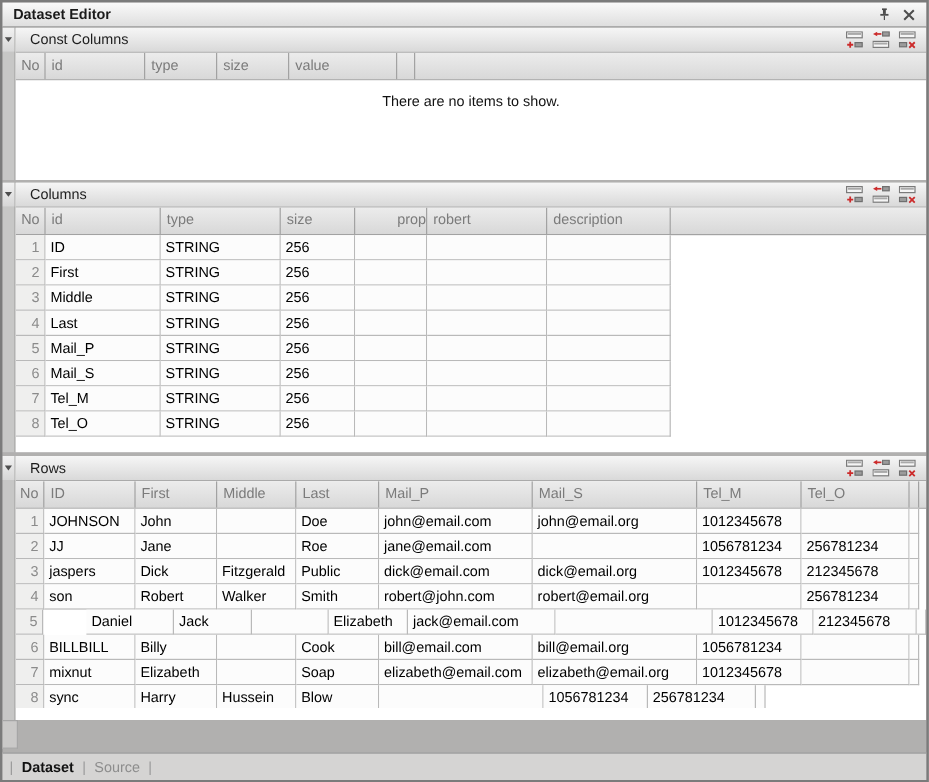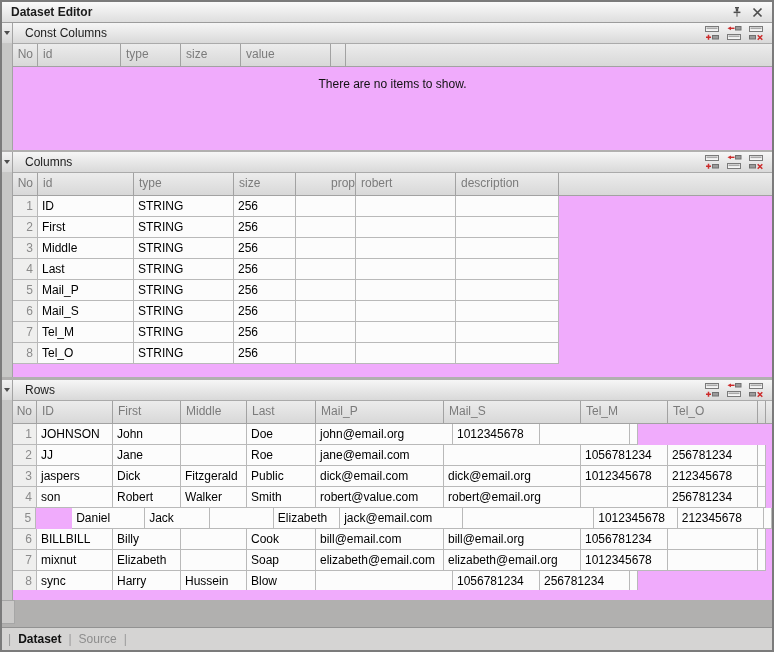--- a/index.html
+++ b/index.html
@@ -44,21 +44,21 @@
   .collapse-btn{
     height:20px;flex:0 0 20px;
     background:linear-gradient(#f2f2f2,#d6d6d6);
     display:flex;align-items:center;justify-content:center;
   }
   .tri-down{
     width:0;height:0;
     border-left:3px solid transparent;border-right:3px solid transparent;
     border-top:4px solid #4e4e4e;
   }
-  .sec-body{flex:1;display:flex;flex-direction:column;background:#f0abfc;overflow:hidden;}
+  .sec-body{flex:1;display:flex;flex-direction:column;background:#ffffff;overflow:hidden;}
   .sec-header{
     height:20px;flex:0 0 20px;
     background:linear-gradient(#f6f6f6,#d9d9d9);
     border-bottom:1px solid #aaaaaa;
     display:flex;align-items:center;
   }
   .sec-title{padding-left:12px;color:#1c1c1c;flex:1;}
   .sec-toolbar{display:flex;align-items:center;gap:5px;padding-right:7px;}
   .row-btn{width:17px;height:15px;display:flex;align-items:center;justify-content:center;cursor:default;}
   
@@ -367,20 +367,21 @@
             <div class="grid-th" style="width: 90px;">Tel_O</div>
             <div class="grid-th" style="width: 8px;"></div>
             <div class="grid-th-fill"></div>
           </div>
           <div class="grid-tr">
             <div class="grid-td no-cell" style="width: 24px;">1</div>
             <div class="grid-td" style="width: 76px;">JOHNSON</div>
             <div class="grid-td" style="width: 68px;">John</div>
             <div class="grid-td" style="width: 66px;"></div>
             <div class="grid-td" style="width: 69px;">Doe</div>
+            <div class="grid-td" style="width: 128px;">john@email.com</div>
             <div class="grid-td" style="width: 137px;">john@email.org</div>
             <div class="grid-td" style="width: 87px;">1012345678</div>
             <div class="grid-td" style="width: 90px;"></div>
             <div class="grid-td" style="width: 8px;"></div>
           </div>
           <div class="grid-tr">
             <div class="grid-td no-cell" style="width: 24px;">2</div>
             <div class="grid-td" style="width: 76px;">JJ</div>
             <div class="grid-td" style="width: 68px;">Jane</div>
             <div class="grid-td" style="width: 66px;"></div>
@@ -402,21 +403,21 @@
             <div class="grid-td" style="width: 87px;">1012345678</div>
             <div class="grid-td" style="width: 90px;">212345678</div>
             <div class="grid-td" style="width: 8px;"></div>
           </div>
           <div class="grid-tr">
             <div class="grid-td no-cell" style="width: 24px;">4</div>
             <div class="grid-td" style="width: 76px;">son</div>
             <div class="grid-td" style="width: 68px;">Robert</div>
             <div class="grid-td" style="width: 66px;">Walker</div>
             <div class="grid-td" style="width: 69px;">Smith</div>
-            <div class="grid-td" style="width: 128px;">robert@value.com</div>
+            <div class="grid-td" style="width: 128px;">robert@john.com</div>
             <div class="grid-td" style="width: 137px;">robert@email.org</div>
             <div class="grid-td" style="width: 87px;"></div>
             <div class="grid-td" style="width: 90px;">256781234</div>
             <div class="grid-td" style="width: 8px;"></div>
           </div>
           <div class="grid-tr">
             <div class="grid-td no-cell" style="width: 24px;">5</div>
             <div class="grid-td" style="width: 76px; margin-left: 36px;">Daniel</div>
             <div class="grid-td" style="width: 68px;">Jack</div>
             <div class="grid-td" style="width: 66px;"></div>

